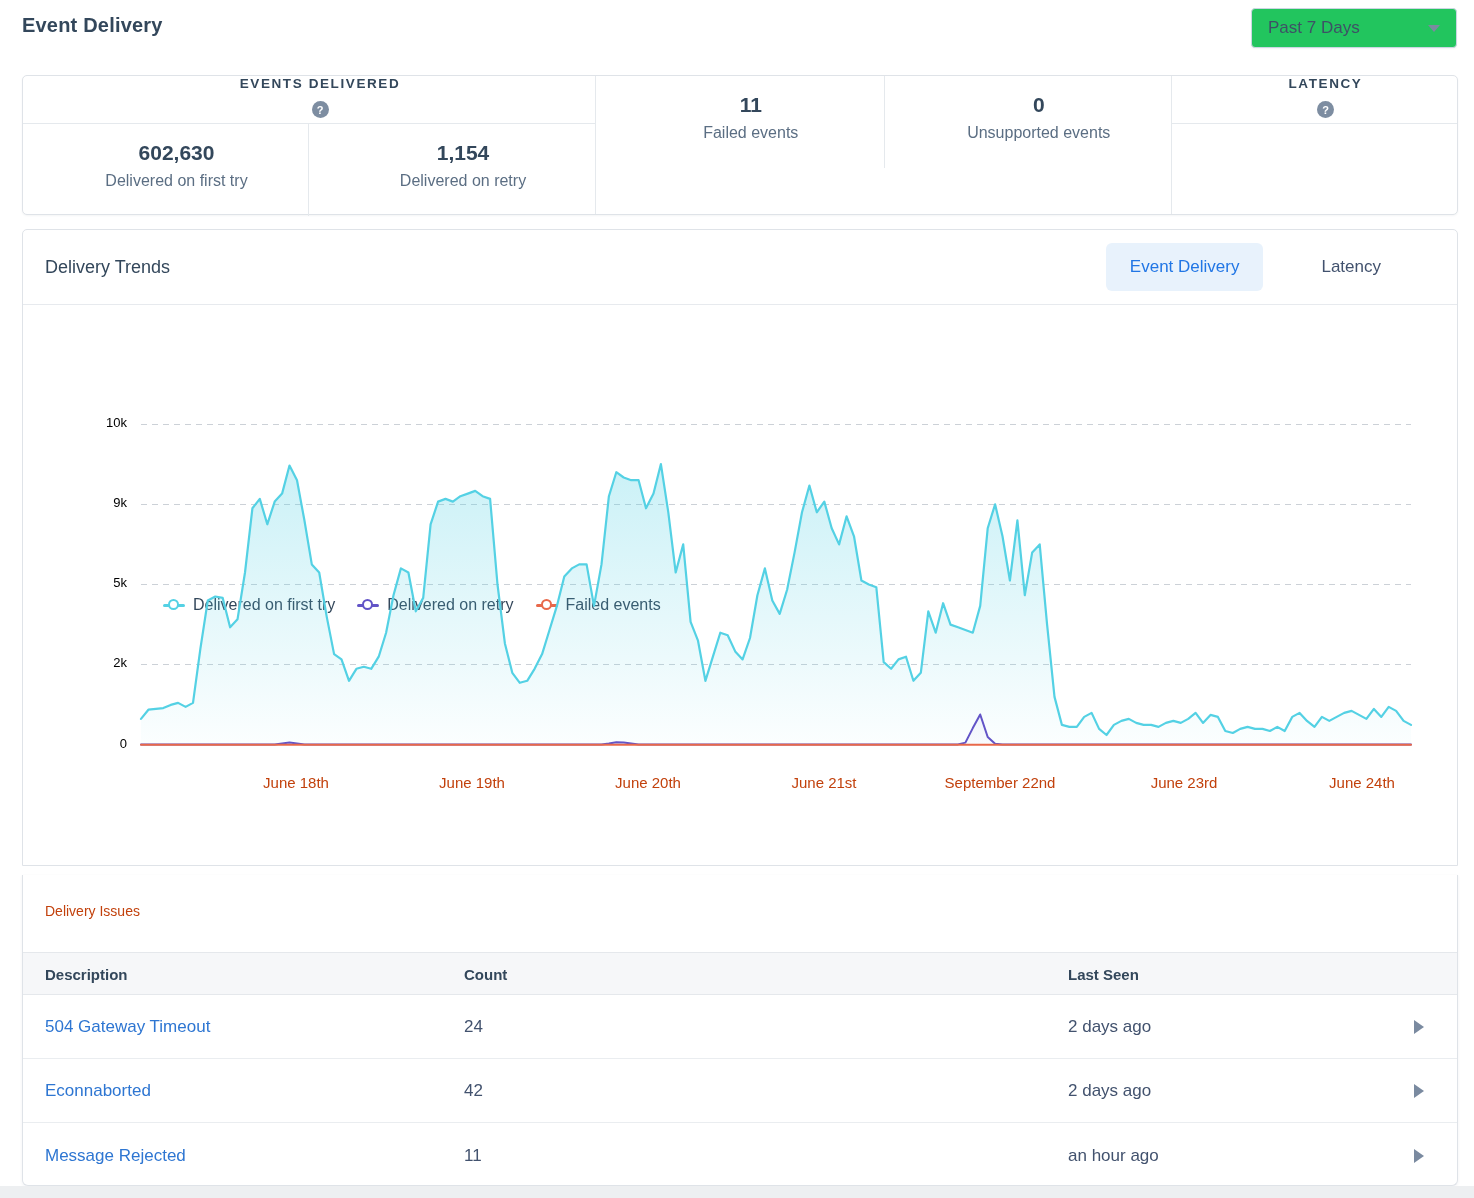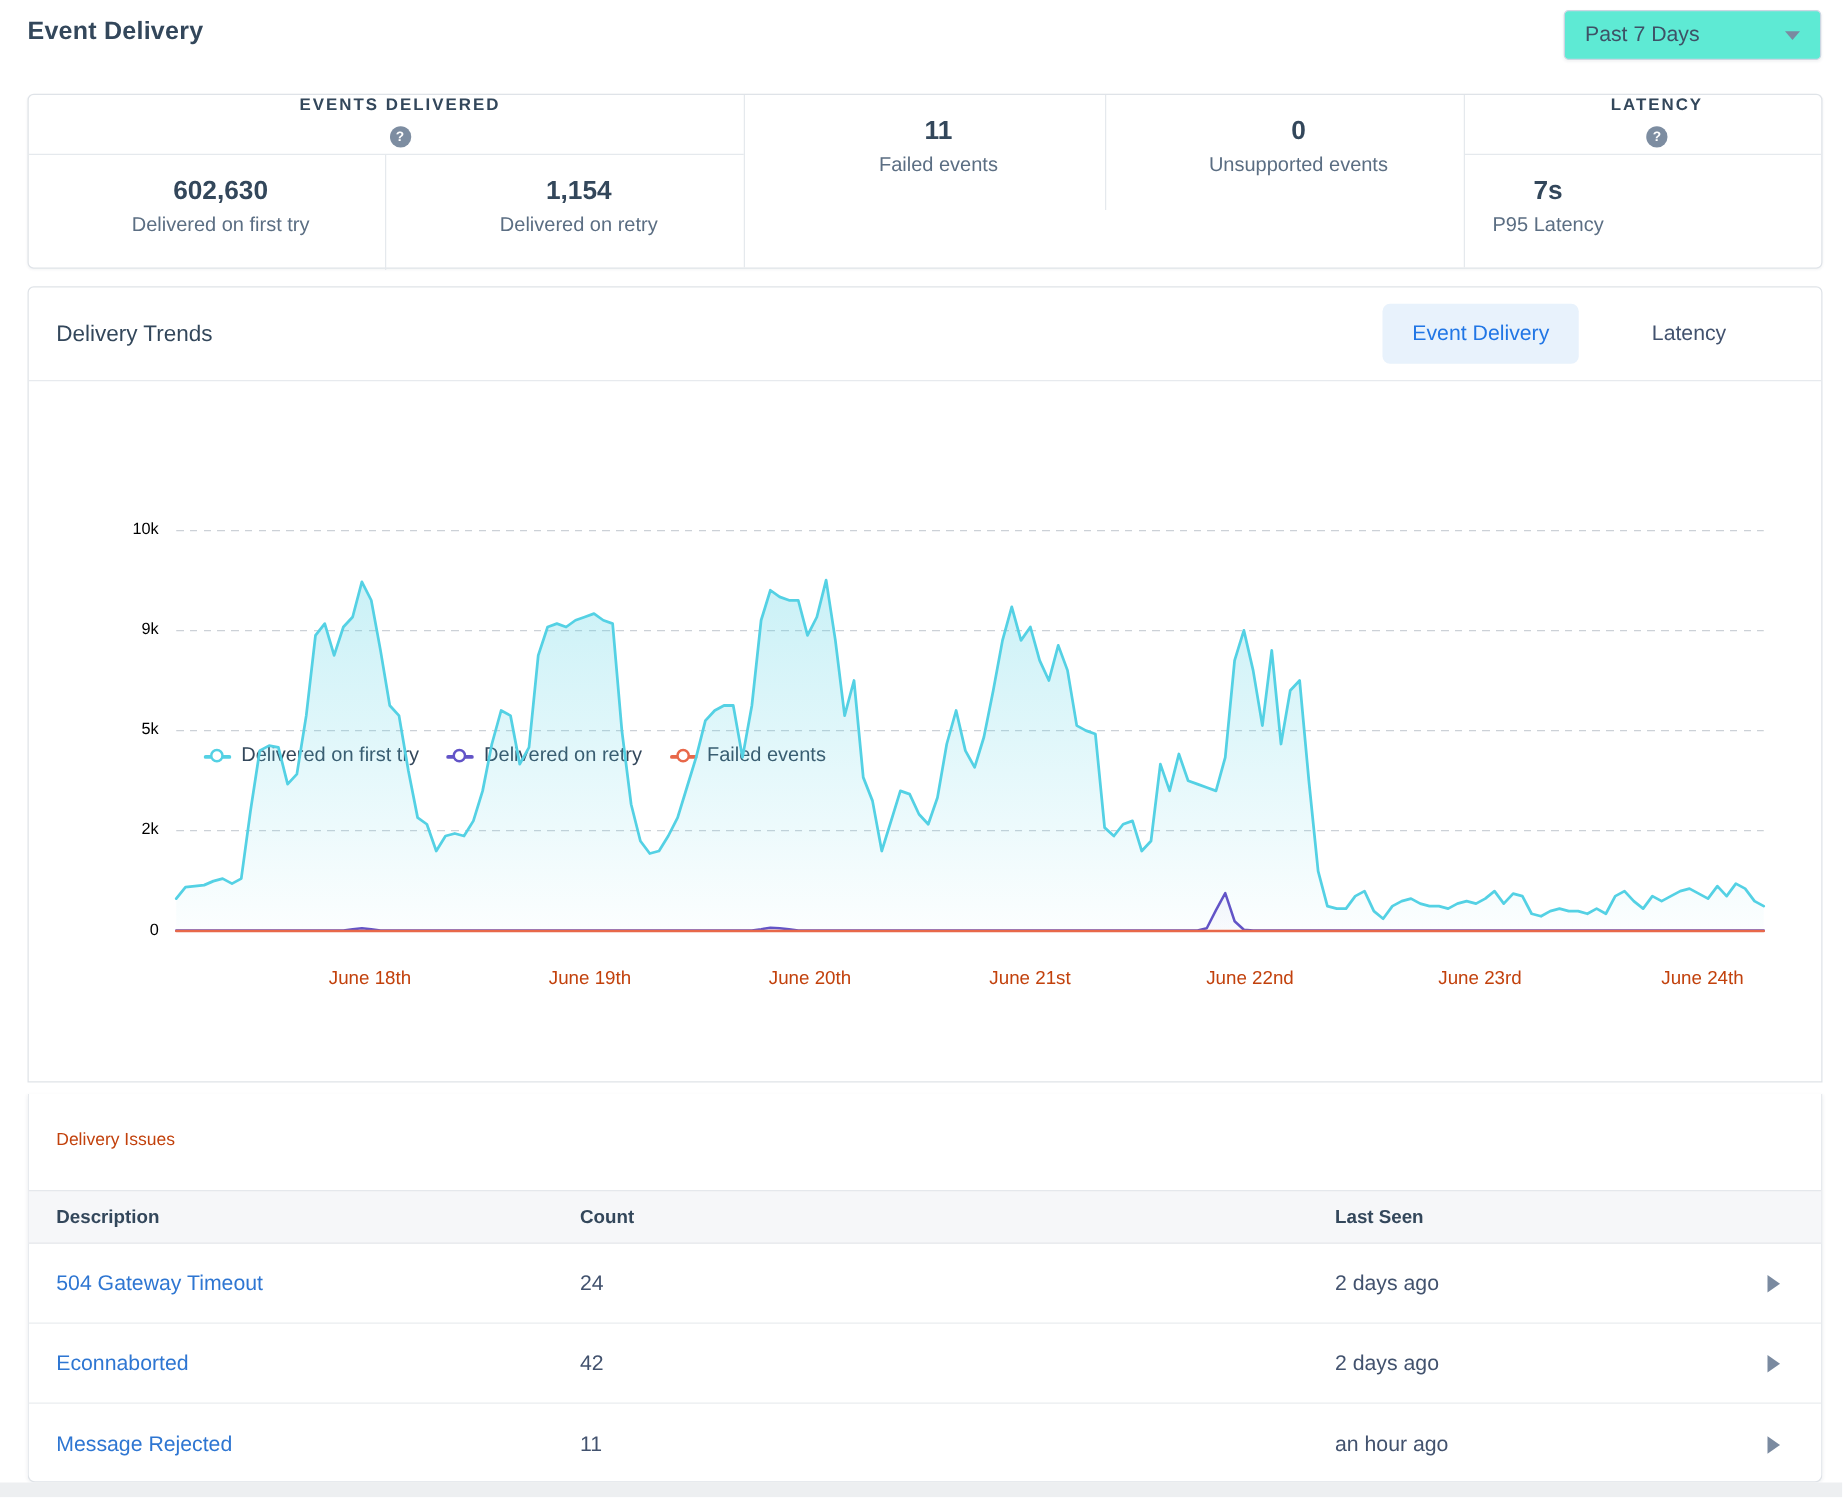--- a/index.html
+++ b/index.html
@@ -1,19 +1,19 @@
 <!DOCTYPE html>
 <html><head>
 <meta charset="utf-8">
 <style>
   html,body{margin:0;padding:0;background:#ffffff;font-family:"Liberation Sans","DejaVu Sans",sans-serif;}
   .page{position:relative;width:1474px;height:1198px;background:#ffffff;overflow:hidden;}
   .page-title{position:absolute;left:22px;top:14px;font-size:20px;font-weight:700;color:#33475b;letter-spacing:.2px;}
   
-  .dropdown{position:absolute;left:1251px;top:8px;width:206px;height:40px;background:#5eead4;border:1px solid #cbd6e2;border-radius:4px;box-shadow:0 1px 2px rgba(45,62,80,.06);display:flex;align-items:center;justify-content:space-between;padding:0 16px;box-sizing:border-box;cursor:pointer;}
+  .dropdown{position:absolute;left:1251px;top:8px;width:206px;height:40px;background:#22c55e;border:1px solid #cbd6e2;border-radius:4px;box-shadow:0 1px 2px rgba(45,62,80,.06);display:flex;align-items:center;justify-content:space-between;padding:0 16px;box-sizing:border-box;cursor:pointer;}
   .dropdown-label{font-size:17px;color:#3e5166;}
   .caret-down{width:0;height:0;border-left:6px solid transparent;border-right:6px solid transparent;border-top:7px solid #7a8aa0;}
   
   .card{position:absolute;background:#fff;border:1px solid #dfe3e8;box-sizing:border-box;}
   .stats-card{left:22px;top:75px;width:1436px;height:140px;border-radius:5px;box-shadow:0 1px 2px rgba(45,62,80,.05);display:flex;}
   .stat-group{position:relative;height:100%;box-sizing:border-box;}
   .stat-group + .stat-group{border-left:1px solid #e5e9ed;}
   .g1{width:572px;}.g2{width:576px;}.g3{flex:1;}
   .stat-group-header{height:47px;border-bottom:1px solid #e5e9ed;display:flex;align-items:center;padding-left:22px;gap:10px;flex-direction:column;}
   .stat-group-title{font-size:13.5px;font-weight:700;letter-spacing:1.6px;color:#33475b;}
@@ -102,26 +102,20 @@
           <div class="stat-value">0</div>
           <div class="stat-label">Unsupported events</div>
         </div>
       </div>
     </div>
     <div class="stat-group g3">
       <div class="stat-group-header">
         <span class="stat-group-title">LATENCY</span>
         <span class="help-icon"></span>
       </div>
-      <div class="stat-body">
-        <div class="stat-cell">
-          <div class="stat-value">7s</div>
-          <div class="stat-label">P95 Latency</div>
-        </div>
-      </div>
     </div>
   </div>
 
   <div class="card trends-card">
     <div class="trends-header">
       <span class="section-title">Delivery Trends</span>
       <div class="tabs">
         <div class="tab active">
           <span>Event Delivery</span>
         </div>
@@ -182,21 +176,21 @@
           <path d="M0.0 294.9L7.4 285.7L14.9 284.9L22.3 284.1L29.7 280.9L37.1 278.9L44.6 282.9L52.0 278.9L59.4 224.7L66.8 176.5L74.3 172.5L81.7 173.9L89.1 203.3L96.5 195.3L104.0 148.5L111.4 84.3L118.8 74.9L126.3 100.3L133.7 77.6L141.1 69.6L148.5 41.5L156.0 56.2L163.4 96.3L170.8 140.4L178.2 148.5L185.7 192.6L193.1 230.1L200.5 235.4L208.0 256.8L215.4 244.8L222.8 242.8L230.2 244.8L237.7 232.7L245.1 208.7L252.5 171.2L259.9 144.4L267.4 148.5L274.8 187.3L282.2 173.9L289.6 100.3L297.1 77.6L304.5 74.9L311.9 77.6L319.4 72.2L326.8 69.6L334.2 66.9L341.6 72.2L349.1 74.9L356.5 160.5L363.9 219.4L371.3 248.8L378.8 258.8L386.2 256.8L393.6 244.8L401.1 230.1L408.5 206.0L415.9 181.9L423.3 152.5L430.8 144.4L438.2 140.4L445.6 140.4L453.0 181.9L460.5 140.4L467.9 72.2L475.3 48.2L482.7 53.5L490.2 56.2L497.6 56.2L505.0 84.3L512.5 69.6L519.9 40.1L527.3 88.3L534.7 148.5L542.2 120.4L549.6 197.9L557.0 216.7L564.4 256.8L571.9 232.7L579.3 208.7L586.7 211.3L594.2 227.4L601.6 235.4L609.0 214.0L616.4 171.2L623.9 144.4L631.3 176.5L638.7 189.9L646.1 165.8L653.6 128.4L661.0 88.3L668.4 61.5L675.8 88.3L683.3 77.6L690.7 104.3L698.1 120.4L705.6 92.3L713.0 112.3L720.4 156.5L727.8 160.5L735.3 163.2L742.7 238.1L750.1 244.8L757.5 235.4L765.0 232.7L772.4 256.8L779.8 248.8L787.3 187.3L794.7 208.7L802.1 179.2L809.5 200.6L817.0 203.3L824.4 206.0L831.8 208.7L839.2 181.9L846.7 104.3L854.1 80.3L861.5 112.3L868.9 156.5L876.4 96.3L883.8 171.2L891.2 128.4L898.7 120.4L906.1 200.6L913.5 272.9L920.9 300.9L928.4 302.9L935.8 302.9L943.2 292.9L950.6 288.9L958.1 304.9L965.5 311.0L972.9 300.9L980.4 296.9L987.8 294.9L995.2 298.9L1002.6 300.9L1010.1 300.9L1017.5 302.9L1024.9 298.9L1032.3 296.9L1039.8 298.9L1047.2 294.9L1054.6 288.9L1062.0 298.9L1069.5 290.9L1076.9 292.9L1084.3 307.0L1091.8 309.0L1099.2 304.9L1106.6 302.9L1114.0 304.9L1121.5 304.9L1128.9 307.0L1136.3 302.9L1143.7 307.0L1151.2 292.9L1158.6 288.9L1166.0 296.9L1173.5 302.9L1180.9 292.9L1188.3 296.9L1195.7 292.9L1203.2 288.9L1210.6 286.9L1218.0 290.9L1225.4 294.9L1232.9 284.9L1240.3 292.9L1247.7 282.9L1255.1 286.9L1262.6 296.9L1270.0 300.9" fill="none" stroke="#54d1e4" stroke-width="2.2" stroke-linejoin="round" stroke-linecap="round"></path>
           <path d="M0.0 320.4L7.4 320.4L14.9 320.4L22.3 320.4L29.7 320.4L37.1 320.4L44.6 320.4L52.0 320.4L59.4 320.4L66.8 320.4L74.3 320.4L81.7 320.4L89.1 320.4L96.5 320.4L104.0 320.4L111.4 320.4L118.8 320.4L126.3 320.4L133.7 320.4L141.1 319.4L148.5 318.6L156.0 319.4L163.4 320.4L170.8 320.4L178.2 320.4L185.7 320.4L193.1 320.4L200.5 320.4L208.0 320.4L215.4 320.4L222.8 320.4L230.2 320.4L237.7 320.4L245.1 320.4L252.5 320.4L259.9 320.4L267.4 320.4L274.8 320.4L282.2 320.4L289.6 320.4L297.1 320.4L304.5 320.4L311.9 320.4L319.4 320.4L326.8 320.4L334.2 320.4L341.6 320.4L349.1 320.4L356.5 320.4L363.9 320.4L371.3 320.4L378.8 320.4L386.2 320.4L393.6 320.4L401.1 320.4L408.5 320.4L415.9 320.4L423.3 320.4L430.8 320.4L438.2 320.4L445.6 320.4L453.0 320.4L460.5 320.4L467.9 319.4L475.3 318.2L482.7 318.6L490.2 319.4L497.6 320.4L505.0 320.4L512.5 320.4L519.9 320.4L527.3 320.4L534.7 320.4L542.2 320.4L549.6 320.4L557.0 320.4L564.4 320.4L571.9 320.4L579.3 320.4L586.7 320.4L594.2 320.4L601.6 320.4L609.0 320.4L616.4 320.4L623.9 320.4L631.3 320.4L638.7 320.4L646.1 320.4L653.6 320.4L661.0 320.4L668.4 320.4L675.8 320.4L683.3 320.4L690.7 320.4L698.1 320.4L705.6 320.4L713.0 320.4L720.4 320.4L727.8 320.4L735.3 320.4L742.7 320.4L750.1 320.4L757.5 320.4L765.0 320.4L772.4 320.4L779.8 320.4L787.3 320.4L794.7 320.4L802.1 320.4L809.5 320.4L817.0 320.4L824.4 318.6L831.8 304.1L839.2 290.5L846.7 313.0L854.1 319.8L861.5 320.4L868.9 320.4L876.4 320.4L883.8 320.4L891.2 320.4L898.7 320.4L906.1 320.4L913.5 320.4L920.9 320.4L928.4 320.4L935.8 320.4L943.2 320.4L950.6 320.4L958.1 320.4L965.5 320.4L972.9 320.4L980.4 320.4L987.8 320.4L995.2 320.4L1002.6 320.4L1010.1 320.4L1017.5 320.4L1024.9 320.4L1032.3 320.4L1039.8 320.4L1047.2 320.4L1054.6 320.4L1062.0 320.4L1069.5 320.4L1076.9 320.4L1084.3 320.4L1091.8 320.4L1099.2 320.4L1106.6 320.4L1114.0 320.4L1121.5 320.4L1128.9 320.4L1136.3 320.4L1143.7 320.4L1151.2 320.4L1158.6 320.4L1166.0 320.4L1173.5 320.4L1180.9 320.4L1188.3 320.4L1195.7 320.4L1203.2 320.4L1210.6 320.4L1218.0 320.4L1225.4 320.4L1232.9 320.4L1240.3 320.4L1247.7 320.4L1255.1 320.4L1262.6 320.4L1270.0 320.4L1270 321L0 321Z" fill="url(#grad-1)" stroke="none"></path>
           <path d="M0.0 320.4L7.4 320.4L14.9 320.4L22.3 320.4L29.7 320.4L37.1 320.4L44.6 320.4L52.0 320.4L59.4 320.4L66.8 320.4L74.3 320.4L81.7 320.4L89.1 320.4L96.5 320.4L104.0 320.4L111.4 320.4L118.8 320.4L126.3 320.4L133.7 320.4L141.1 319.4L148.5 318.6L156.0 319.4L163.4 320.4L170.8 320.4L178.2 320.4L185.7 320.4L193.1 320.4L200.5 320.4L208.0 320.4L215.4 320.4L222.8 320.4L230.2 320.4L237.7 320.4L245.1 320.4L252.5 320.4L259.9 320.4L267.4 320.4L274.8 320.4L282.2 320.4L289.6 320.4L297.1 320.4L304.5 320.4L311.9 320.4L319.4 320.4L326.8 320.4L334.2 320.4L341.6 320.4L349.1 320.4L356.5 320.4L363.9 320.4L371.3 320.4L378.8 320.4L386.2 320.4L393.6 320.4L401.1 320.4L408.5 320.4L415.9 320.4L423.3 320.4L430.8 320.4L438.2 320.4L445.6 320.4L453.0 320.4L460.5 320.4L467.9 319.4L475.3 318.2L482.7 318.6L490.2 319.4L497.6 320.4L505.0 320.4L512.5 320.4L519.9 320.4L527.3 320.4L534.7 320.4L542.2 320.4L549.6 320.4L557.0 320.4L564.4 320.4L571.9 320.4L579.3 320.4L586.7 320.4L594.2 320.4L601.6 320.4L609.0 320.4L616.4 320.4L623.9 320.4L631.3 320.4L638.7 320.4L646.1 320.4L653.6 320.4L661.0 320.4L668.4 320.4L675.8 320.4L683.3 320.4L690.7 320.4L698.1 320.4L705.6 320.4L713.0 320.4L720.4 320.4L727.8 320.4L735.3 320.4L742.7 320.4L750.1 320.4L757.5 320.4L765.0 320.4L772.4 320.4L779.8 320.4L787.3 320.4L794.7 320.4L802.1 320.4L809.5 320.4L817.0 320.4L824.4 318.6L831.8 304.1L839.2 290.5L846.7 313.0L854.1 319.8L861.5 320.4L868.9 320.4L876.4 320.4L883.8 320.4L891.2 320.4L898.7 320.4L906.1 320.4L913.5 320.4L920.9 320.4L928.4 320.4L935.8 320.4L943.2 320.4L950.6 320.4L958.1 320.4L965.5 320.4L972.9 320.4L980.4 320.4L987.8 320.4L995.2 320.4L1002.6 320.4L1010.1 320.4L1017.5 320.4L1024.9 320.4L1032.3 320.4L1039.8 320.4L1047.2 320.4L1054.6 320.4L1062.0 320.4L1069.5 320.4L1076.9 320.4L1084.3 320.4L1091.8 320.4L1099.2 320.4L1106.6 320.4L1114.0 320.4L1121.5 320.4L1128.9 320.4L1136.3 320.4L1143.7 320.4L1151.2 320.4L1158.6 320.4L1166.0 320.4L1173.5 320.4L1180.9 320.4L1188.3 320.4L1195.7 320.4L1203.2 320.4L1210.6 320.4L1218.0 320.4L1225.4 320.4L1232.9 320.4L1240.3 320.4L1247.7 320.4L1255.1 320.4L1262.6 320.4L1270.0 320.4" fill="none" stroke="#6254c7" stroke-width="2" stroke-linejoin="round" stroke-linecap="round"></path>
           <path d="M0.0 320.7L7.4 320.7L14.9 320.7L22.3 320.7L29.7 320.7L37.1 320.7L44.6 320.7L52.0 320.7L59.4 320.7L66.8 320.7L74.3 320.7L81.7 320.7L89.1 320.7L96.5 320.7L104.0 320.7L111.4 320.7L118.8 320.7L126.3 320.7L133.7 320.7L141.1 320.7L148.5 320.7L156.0 320.7L163.4 320.7L170.8 320.7L178.2 320.7L185.7 320.7L193.1 320.7L200.5 320.7L208.0 320.7L215.4 320.7L222.8 320.7L230.2 320.7L237.7 320.7L245.1 320.7L252.5 320.7L259.9 320.7L267.4 320.7L274.8 320.7L282.2 320.7L289.6 320.7L297.1 320.7L304.5 320.7L311.9 320.7L319.4 320.7L326.8 320.7L334.2 320.7L341.6 320.7L349.1 320.7L356.5 320.7L363.9 320.7L371.3 320.7L378.8 320.7L386.2 320.7L393.6 320.7L401.1 320.7L408.5 320.7L415.9 320.7L423.3 320.7L430.8 320.7L438.2 320.7L445.6 320.7L453.0 320.7L460.5 320.7L467.9 320.7L475.3 320.7L482.7 320.7L490.2 320.7L497.6 320.7L505.0 320.7L512.5 320.7L519.9 320.7L527.3 320.7L534.7 320.7L542.2 320.7L549.6 320.7L557.0 320.7L564.4 320.7L571.9 320.7L579.3 320.7L586.7 320.7L594.2 320.7L601.6 320.7L609.0 320.7L616.4 320.7L623.9 320.7L631.3 320.7L638.7 320.7L646.1 320.7L653.6 320.7L661.0 320.7L668.4 320.7L675.8 320.7L683.3 320.7L690.7 320.7L698.1 320.7L705.6 320.7L713.0 320.7L720.4 320.7L727.8 320.7L735.3 320.7L742.7 320.7L750.1 320.7L757.5 320.7L765.0 320.7L772.4 320.7L779.8 320.7L787.3 320.7L794.7 320.7L802.1 320.7L809.5 320.7L817.0 320.7L824.4 320.7L831.8 320.7L839.2 320.7L846.7 320.7L854.1 320.7L861.5 320.7L868.9 320.7L876.4 320.7L883.8 320.7L891.2 320.7L898.7 320.7L906.1 320.7L913.5 320.7L920.9 320.7L928.4 320.7L935.8 320.7L943.2 320.7L950.6 320.7L958.1 320.7L965.5 320.7L972.9 320.7L980.4 320.7L987.8 320.7L995.2 320.7L1002.6 320.7L1010.1 320.7L1017.5 320.7L1024.9 320.7L1032.3 320.7L1039.8 320.7L1047.2 320.7L1054.6 320.7L1062.0 320.7L1069.5 320.7L1076.9 320.7L1084.3 320.7L1091.8 320.7L1099.2 320.7L1106.6 320.7L1114.0 320.7L1121.5 320.7L1128.9 320.7L1136.3 320.7L1143.7 320.7L1151.2 320.7L1158.6 320.7L1166.0 320.7L1173.5 320.7L1180.9 320.7L1188.3 320.7L1195.7 320.7L1203.2 320.7L1210.6 320.7L1218.0 320.7L1225.4 320.7L1232.9 320.7L1240.3 320.7L1247.7 320.7L1255.1 320.7L1262.6 320.7L1270.0 320.7" fill="none" stroke="#e8684a" stroke-width="2" stroke-linejoin="round" stroke-linecap="round"></path>
         </svg>
 
       <div class="xlab" style="left:95px;">June 18th</div>
       <div class="xlab" style="left:271px;">June 19th</div>
       <div class="xlab" style="left:447px;">June 20th</div>
       <div class="xlab" style="left:623px;">June 21st</div>
-      <div class="xlab" style="left:799px;">June 22nd</div>
+      <div class="xlab" style="left:799px;">September 22nd</div>
       <div class="xlab" style="left:983px;">June 23rd</div>
       <div class="xlab" style="left:1161px;">June 24th</div>
     </div>
   </div>
 
   <div class="card issues-card">
     <div class="issues-title">Delivery Issues</div>
     <div class="issues-thead">
       <span class="th col-desc">Description</span>
       <span class="th col-count">Count</span>

